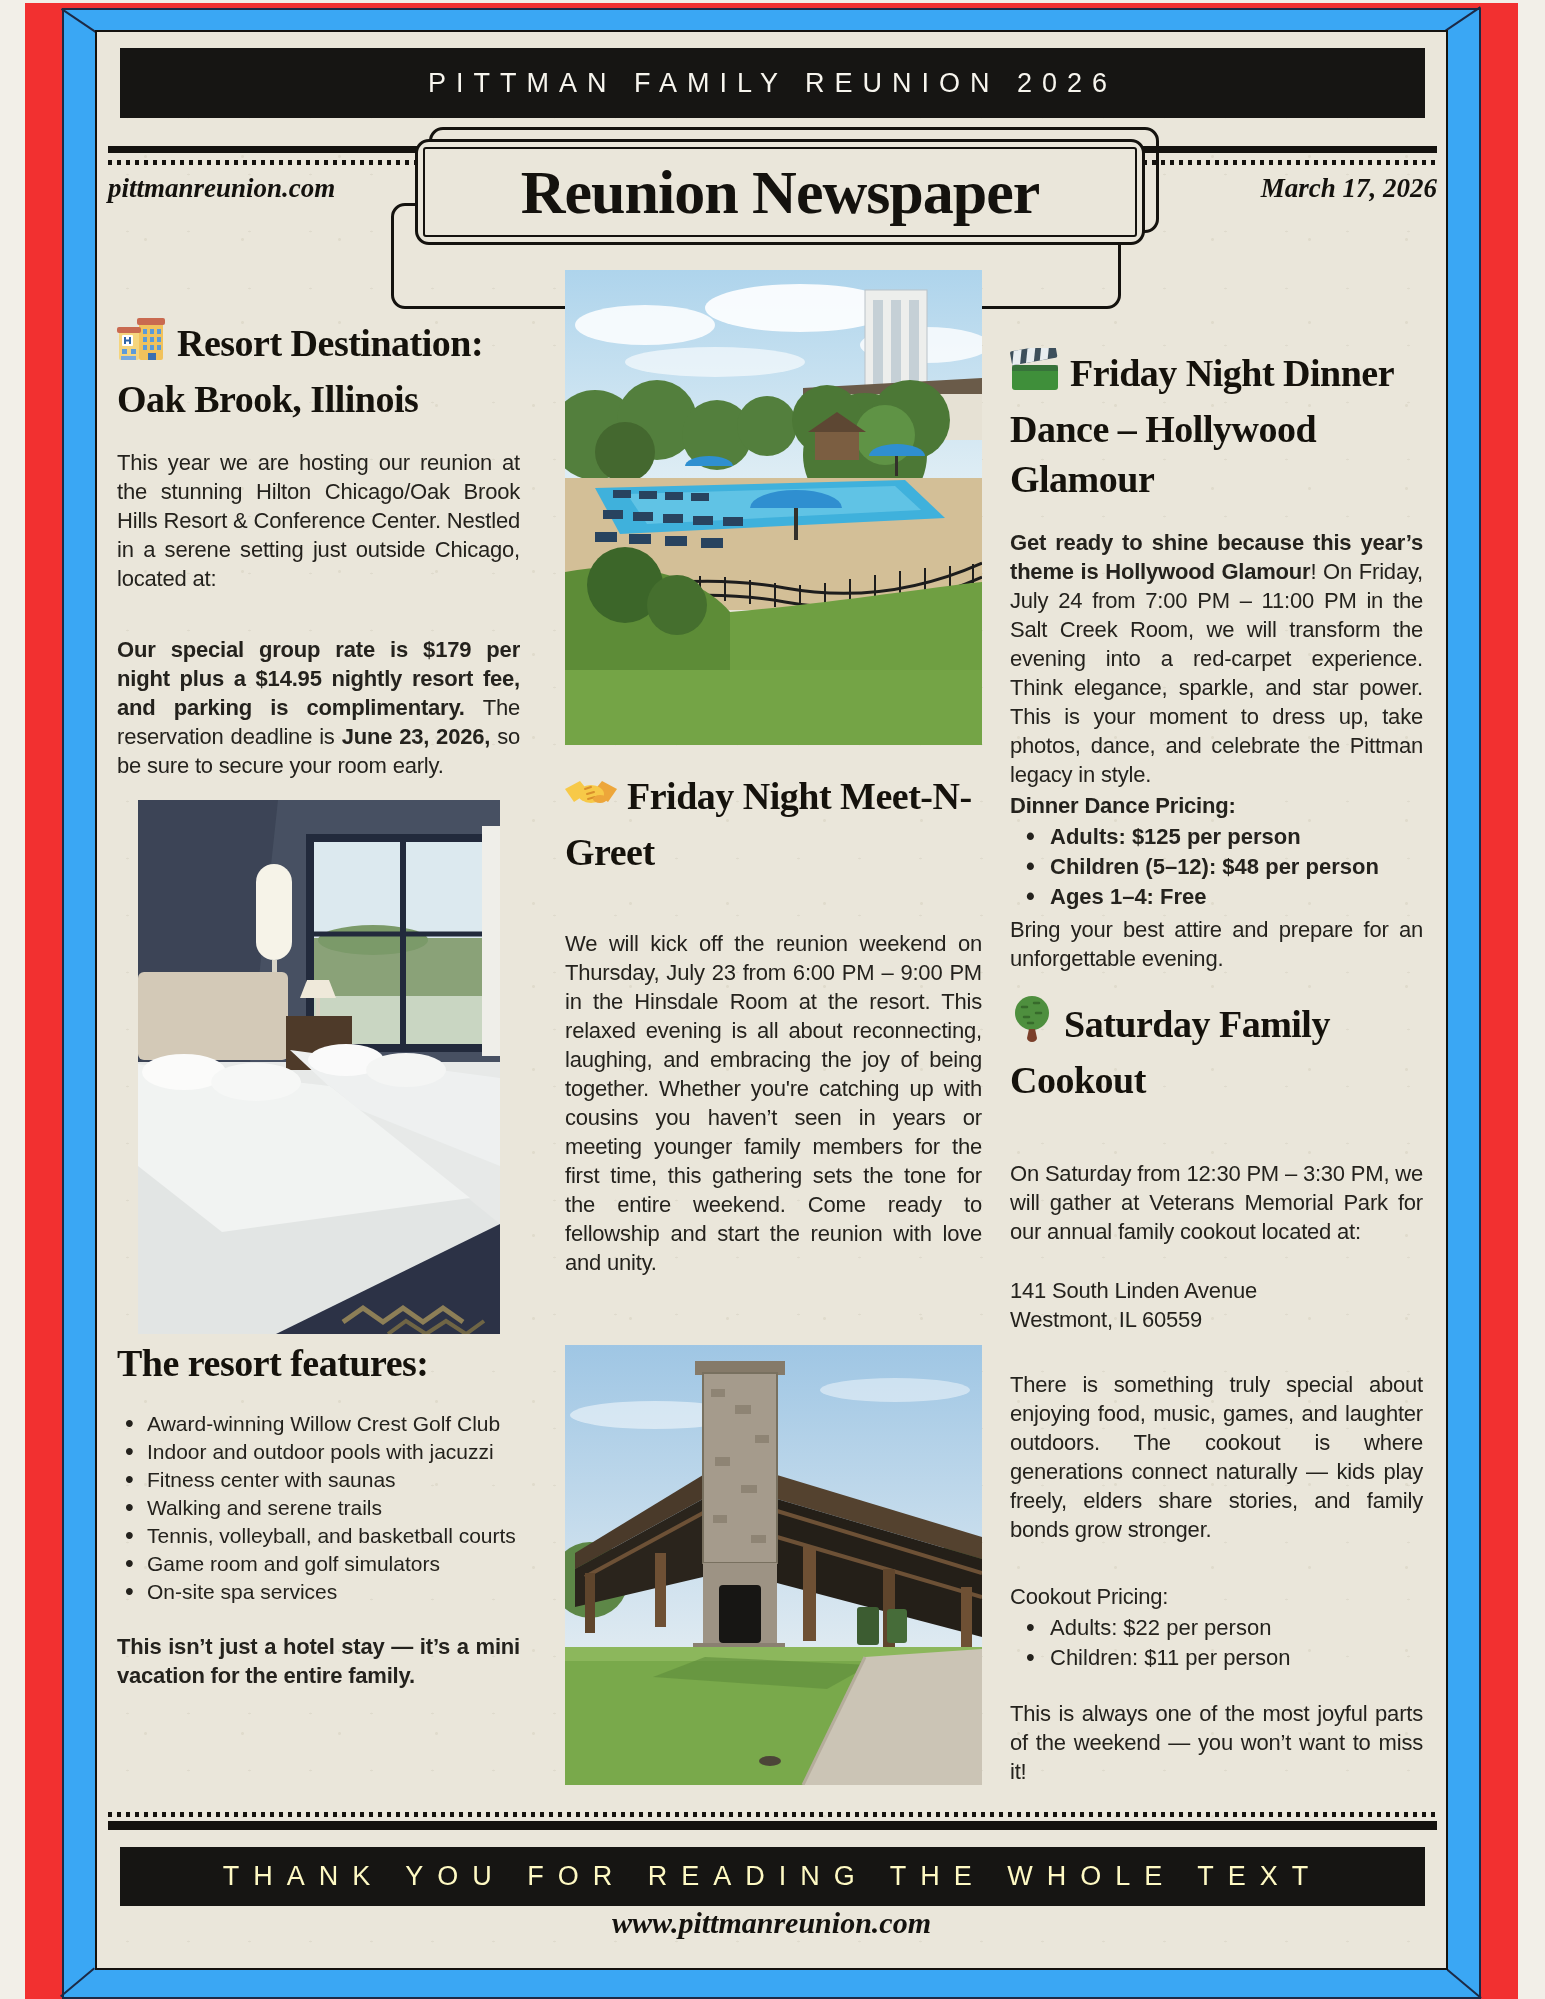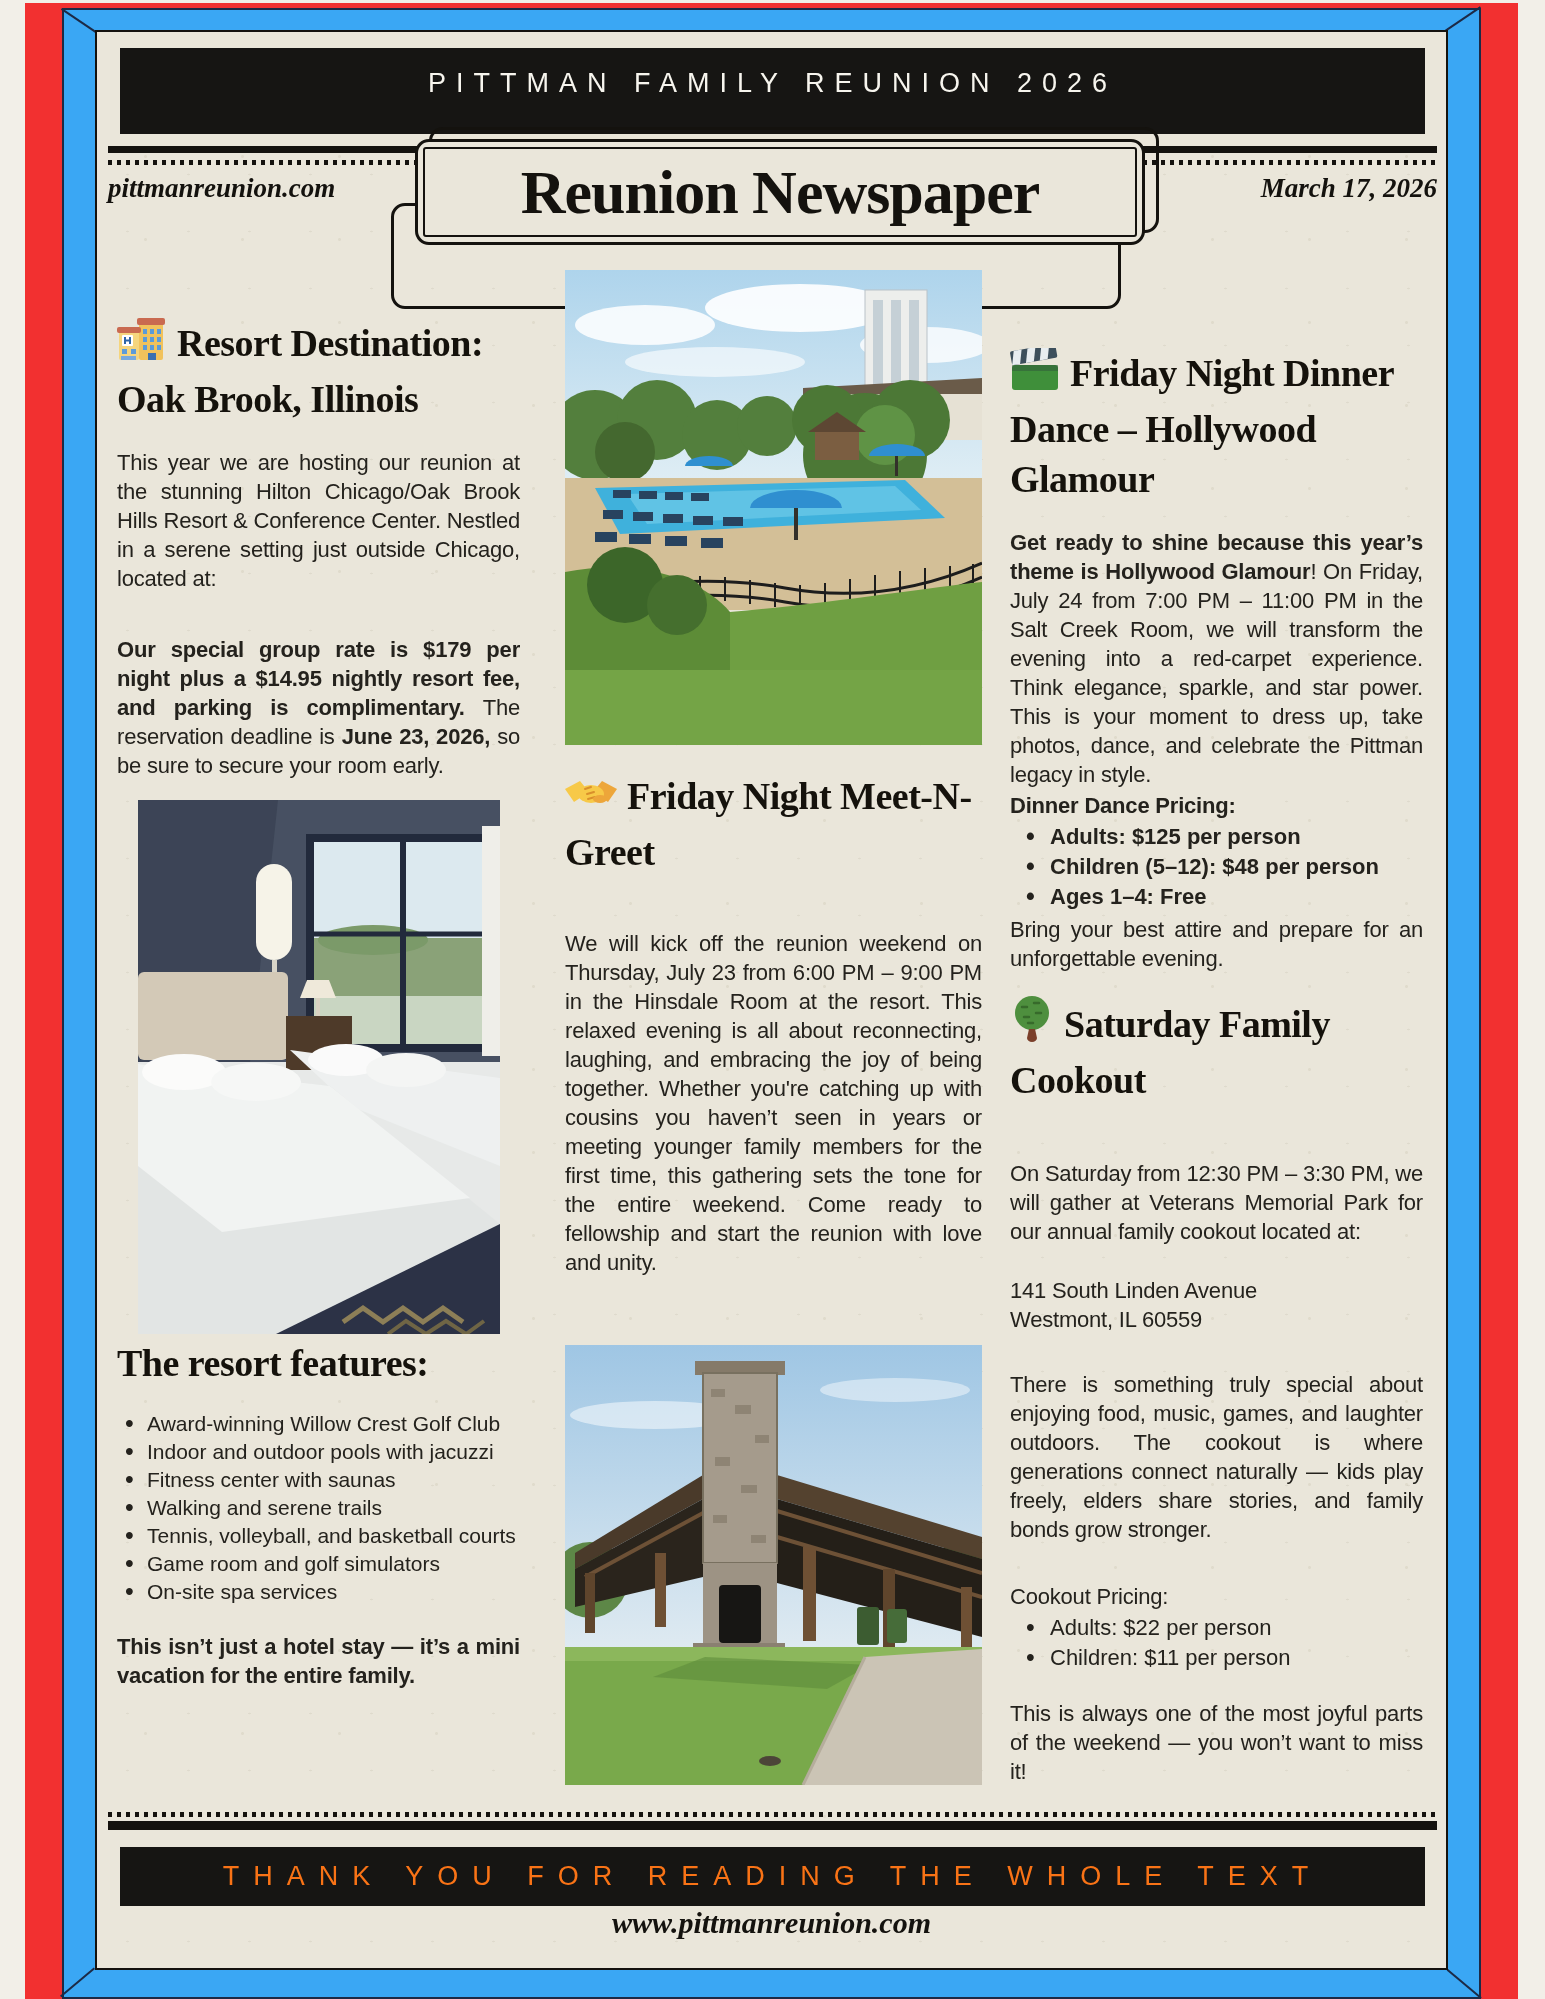--- a/index.html
+++ b/index.html
@@ -14,21 +14,21 @@
   .miter.tr{left:1481px;top:8px;width:42px;transform:rotate(146deg);}
   .miter.bl{left:95px;top:1969px;width:44px;transform:rotate(140deg);}
   .miter.br{left:1448px;top:1969px;width:44px;transform:rotate(40deg);}
   
   .paper{position:absolute;left:95px;top:30px;width:1353px;height:1940px;box-sizing:border-box;
          background:#eae6da;border:2px solid #14120e;
          background-image:radial-gradient(rgba(160,150,120,.14) 1.5px,transparent 1.6px),
                           radial-gradient(rgba(120,110,85,.10) 1px,transparent 1.1px);
          background-size:97px 83px,61px 57px;}
   
-  .banner{position:absolute;left:120px;top:48px;width:1305px;height:86px;background:#161513;
+  .banner{position:absolute;left:120px;top:48px;width:1305px;height:70px;background:#161513;
           color:#f7f5ee;text-align:center;line-height:70px;font-size:27px;letter-spacing:10px;font-weight:500;}
   .rules{position:absolute;left:108px;top:146px;width:1329px;}
   .rule-thick{height:7px;background:#14120e;}
   .rule-dot{height:5px;margin-top:7px;
             background:repeating-linear-gradient(90deg,#14120e 0 4px,transparent 4px 9px);}
   .m-site{position:absolute;left:108px;top:170px;font:italic 600 27px/36px "Liberation Serif",serif;color:#14120e;}
   .m-date{position:absolute;right:108px;top:170px;font:italic 600 27px/36px "Liberation Serif",serif;color:#14120e;}
   .echo{position:absolute;width:730px;height:106px;border:3px solid #14120e;border-radius:14px;box-sizing:border-box;}
   .echo.top{left:429px;top:127px;}
   .echo.bot{left:391px;top:203px;}
@@ -59,21 +59,21 @@
   ul.price li::before{content:"\2022";position:absolute;left:16px;top:-1px;font-size:25px;}
   ul.price.bold li{font-weight:700;}
   .photo{display:block;}
   .photo.bed{margin:20px 0 0 21px;}
   .photo.pav{margin-top:68px;}
   .h-gap{margin-top:26px;}
   
   .sep{position:absolute;left:108px;top:1812px;width:1329px;}
   .sep .rule-dot{margin-top:0;}
   .sep .rule-thick{height:9px;margin-top:4px;}
-  .fbar{position:absolute;left:120px;top:1847px;width:1305px;height:59px;background:#161513;color:#f97316;
+  .fbar{position:absolute;left:120px;top:1847px;width:1305px;height:59px;background:#161513;color:#fef9c3;
         text-align:center;line-height:59px;font-size:27px;letter-spacing:14px;font-weight:500;}
   .furl{position:absolute;left:95px;top:1906px;width:1353px;text-align:center;
         font:italic 600 30px "Liberation Serif",serif;color:#14120e;}
 </style>
 </head>
 <body>
 
 <div class="canvas">
   <div class="frame-red"></div>
   <div class="frame-blue"></div>

